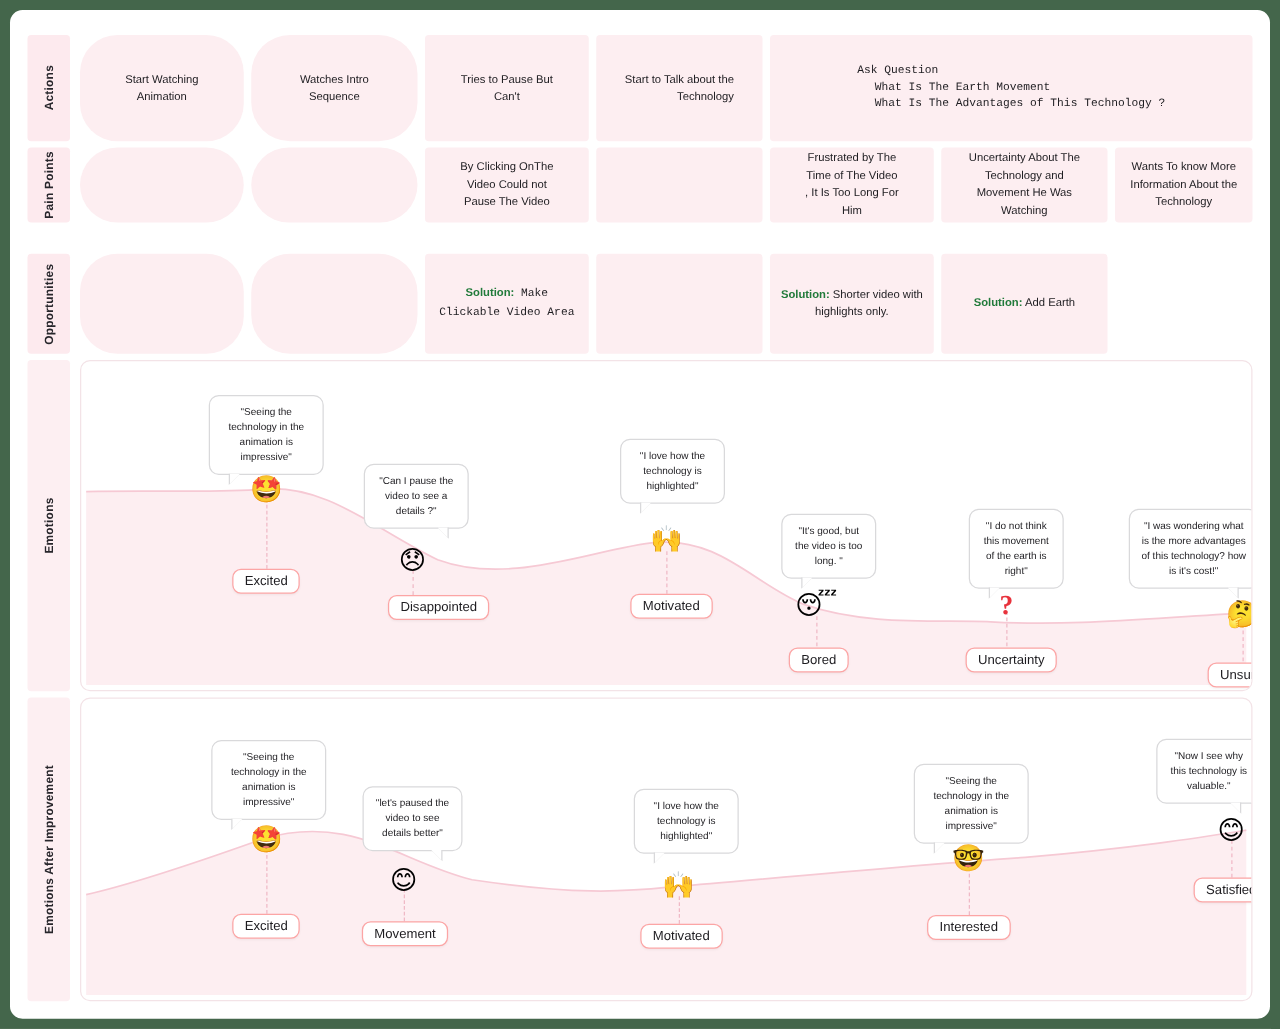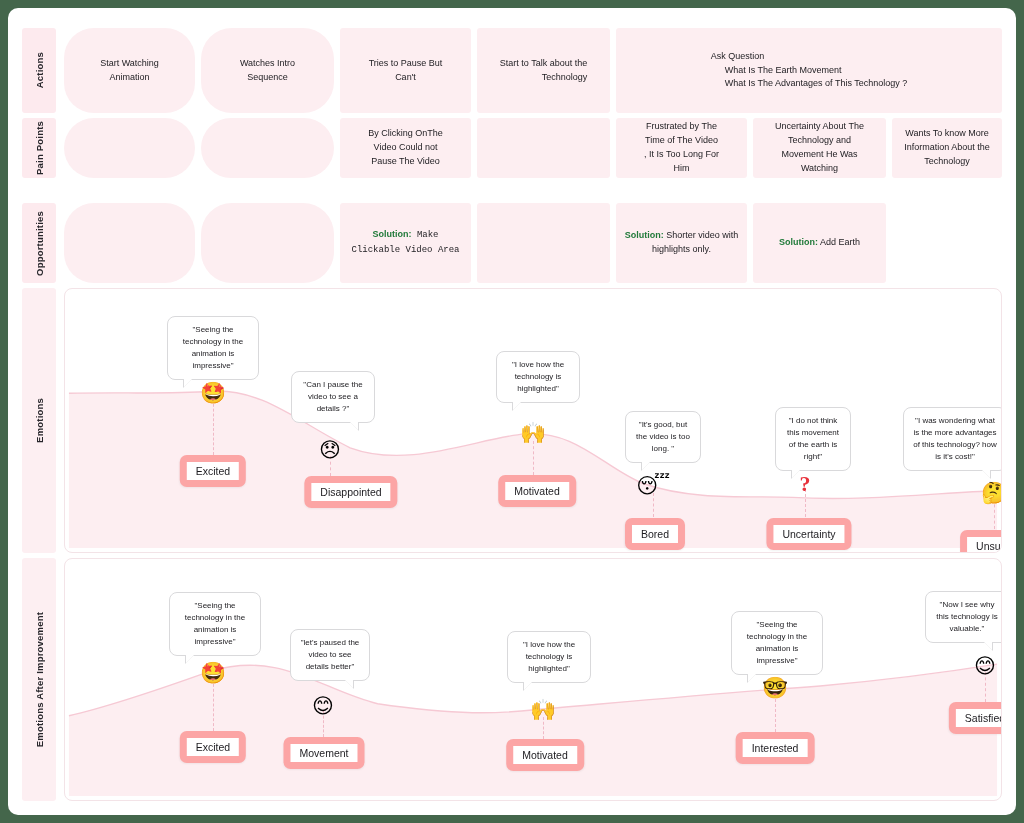--- a/index.html
+++ b/index.html
@@ -55,21 +55,21 @@
     line-height: 1.55;
     color: #1d1c20;
   }
   .cell.col1 { flex: 0 0 131px; border-radius: 30px; }
   .cell.col2 { flex: 0 0 133px; border-radius: 31px; }
   .cell.col3 { flex: 0 0 131px; }
   .cell.col4 { flex: 0 0 133px; text-align: right; }
   .cell.col5 { flex: 0 0 131px; justify-content: center; }
   .cell.col6 { flex: 0 0 133px; }
   .cell.col7 { flex: 1 1 auto; }
-  .cell.span3 { flex: 1 1 auto; }
+  .cell.span3 { flex: 1 1 auto; font-family: Liberation Mono, monospace; }
   .cell .qblock { text-align: left; }
   .cell .qblock .qsub { padding-left: 14px; }
   .sol { color: #217a3a; font-weight: bold; }
 
   
   .ecard {
     position: absolute;
     left: 42px; right: 0; top: 0; bottom: 0;
     background: #ffffff;
     border: 1px solid #f3e3e7;
@@ -90,21 +90,21 @@
   .marker.qmark {
     color: #e8323c;
     font-weight: bold;
     font-size: 22px;
     font-family: "Liberation Serif", serif;
   }
   .pill {
     position: absolute;
     transform: translateX(-50%);
     background: #ffffff;
-    border: 7px solid #fca5a5;
+    border: 1px solid #fca5a5;
     border-radius: 7px;
     padding: 3px 9px;
     font-size: 10.5px;
     color: #1d1c20;
     white-space: nowrap;
     z-index: 5;
     box-shadow: 0 1px 2px rgba(0,0,0,0.05);
   }
   .stem {
     position: absolute;

